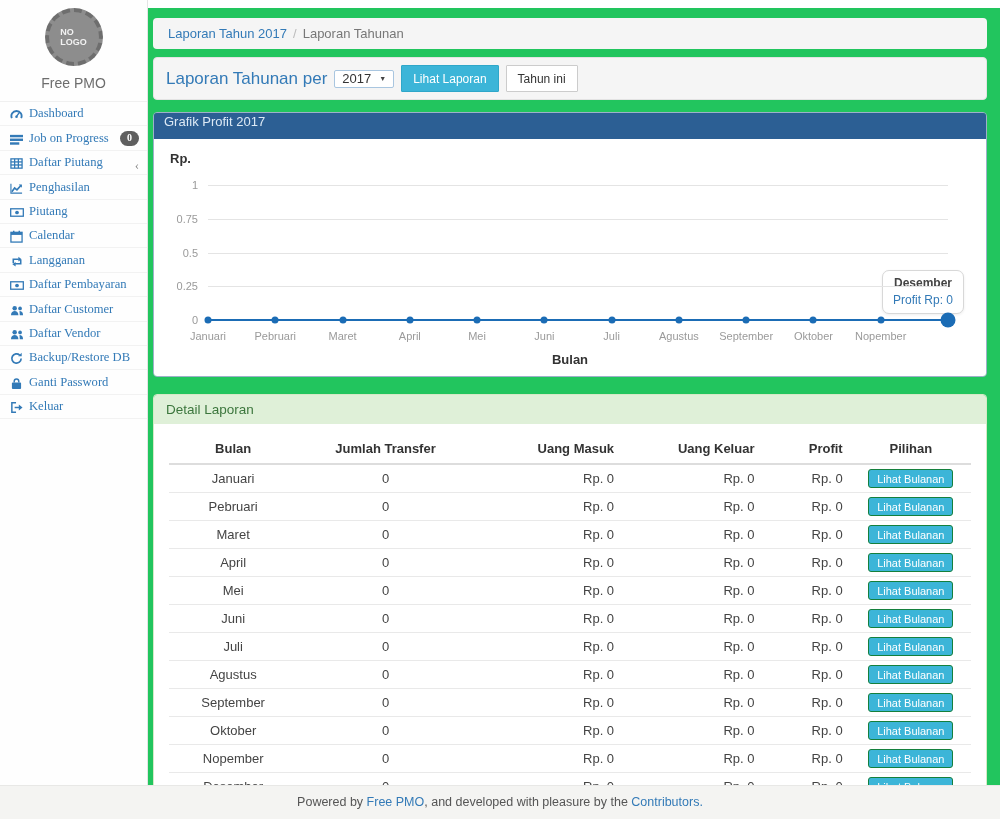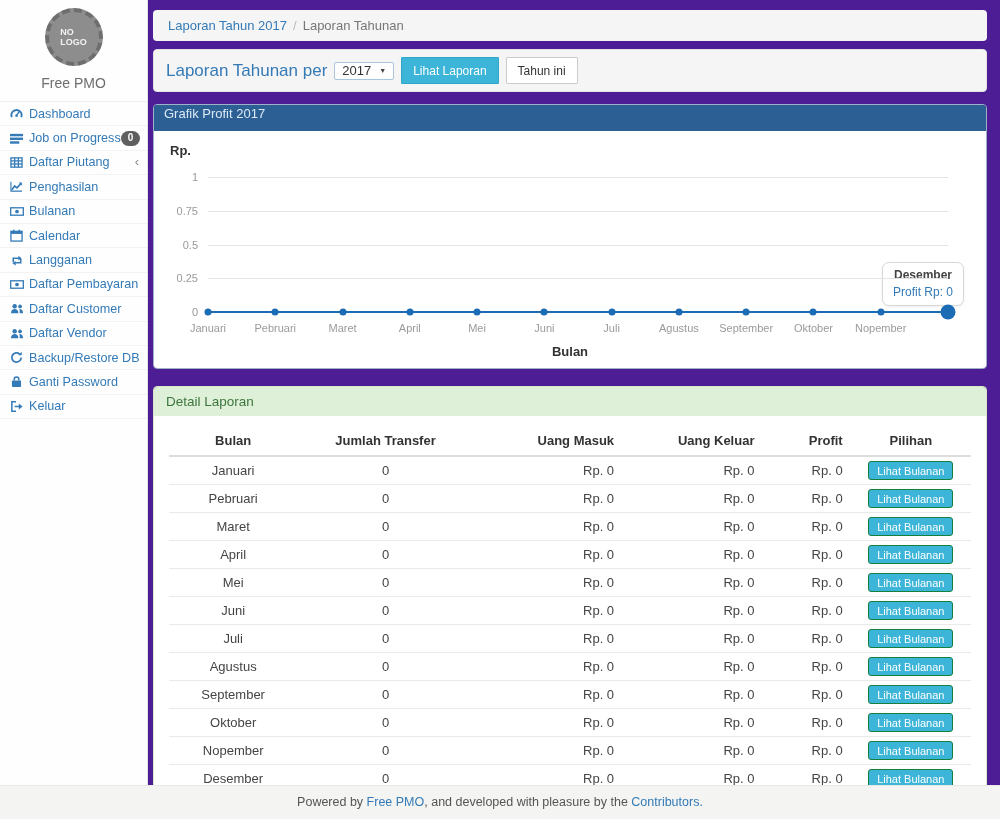--- a/index.html
+++ b/index.html
@@ -6,28 +6,28 @@
   html,body { width:1000px; height:819px; }
   body { font-family:"Liberation Sans", sans-serif; font-size:13px; color:#333; background:#fff; position:relative; overflow:hidden; }
 
   
   .sidebar { position:absolute; left:0; top:0; width:148px; height:785px; background:#fefefe; border-right:1px solid #e4e4e4; }
   .logo-wrap { text-align:center; padding-top:8px; }
   .logo-circle { width:58px; height:58px; margin:0 auto; border-radius:50%; background:#8d8d8d; border:4px dashed #6e6e6e; display:flex; align-items:center; justify-content:center; }
   .logo-circle span { color:#f2f2f2; font-weight:bold; font-size:9px; line-height:10px; text-align:left; white-space:pre-line; }
   .brand { text-align:center; color:#6d6d6d; font-size:14px; padding:9px 0 10px; }
   .menu { border-top:1px solid #f0f0f0; }
-  .menu-item { display:flex; align-items:center; padding:4px 8px; border-bottom:1px solid #f2f2f2; color:#337ab7; cursor:pointer; height:24.4px; }
+  .menu-item { display:flex; align-items:flex-end; padding:4px 8px; border-bottom:1px solid #f2f2f2; color:#337ab7; cursor:pointer; height:24.4px;font-family:Liberation Serif, serif; }
   .menu-item .mi-icon { width:17px; display:inline-flex; justify-content:center; margin-right:4px; flex:0 0 17px; }
   .menu-item .mi-label { font-size:12.6px; white-space:nowrap; }
   .menu-item .badge { margin-left:auto; background:#5f5f5f; color:#fff; border-radius:10px; font-size:10px; font-weight:bold; padding:2.5px 7px; line-height:10px; }
   .menu-item .chevron { margin-left:auto; color:#8a8a8a; font-size:13px; line-height:10px; }
 
   
-  .main { position:absolute; left:148px; top:0; right:0; height:785px; background:#4c1d95; padding:10px 13px 0 5px; }
+  .main { position:absolute; left:148px; top:8px; right:0; height:785px; background:#22c55e; padding:10px 13px 0 5px; }
 
   .breadcrumb { background:#f5f5f5; border-radius:4px; padding:8px 15px; font-size:13px; color:#999; }
   .breadcrumb a { color:#337ab7; text-decoration:none; }
   .breadcrumb .sep { margin:0 6px; color:#bbb; }
   .breadcrumb .current { color:#777; }
 
   .toolbar { margin-top:8px; background:#f5f5f5; border:1px solid #e3e3e3; border-radius:4px; padding:7px 12px; display:flex; align-items:center; }
   .toolbar-label { color:#337ab7; font-weight:normal; font-size:17px; margin-right:7px; }
   .year-select { background:#fff; border:1px solid #a9c6e0; border-radius:2px; height:18px; padding:0 7px; display:inline-flex; align-items:center; font-size:13px; color:#333; cursor:pointer; }
   .year-select .arrow { font-size:7px; color:#444; margin-left:8px; }
@@ -129,21 +129,21 @@
         </span>
         <span class="mi-label">Penghasilan</span>
       </div>
       <div class="menu-item">
         <span class="mi-icon">
           <svg width="14" height="13" viewBox="0 0 15 14">
             <rect x="0.7" y="3" width="13.6" height="8" fill="none" stroke="#337ab7" stroke-width="1.4"></rect>
             <circle cx="7.5" cy="7" r="2" fill="#337ab7"></circle>
           </svg>
         </span>
-        <span class="mi-label">Bulanan</span>
+        <span class="mi-label">Piutang</span>
       </div>
       <div class="menu-item">
         <span class="mi-icon">
           <svg width="13" height="13" viewBox="0 0 14 14">
             <rect x="1" y="2.5" width="12" height="10.5" fill="none" stroke="#337ab7" stroke-width="1.4"></rect>
             <rect x="1" y="2.5" width="12" height="2.8" fill="#337ab7"></rect>
             <line x1="4" y1="0.8" x2="4" y2="3.5" stroke="#337ab7" stroke-width="1.6"></line>
             <line x1="10" y1="0.8" x2="10" y2="3.5" stroke="#337ab7" stroke-width="1.6"></line>
           </svg>
         </span>

